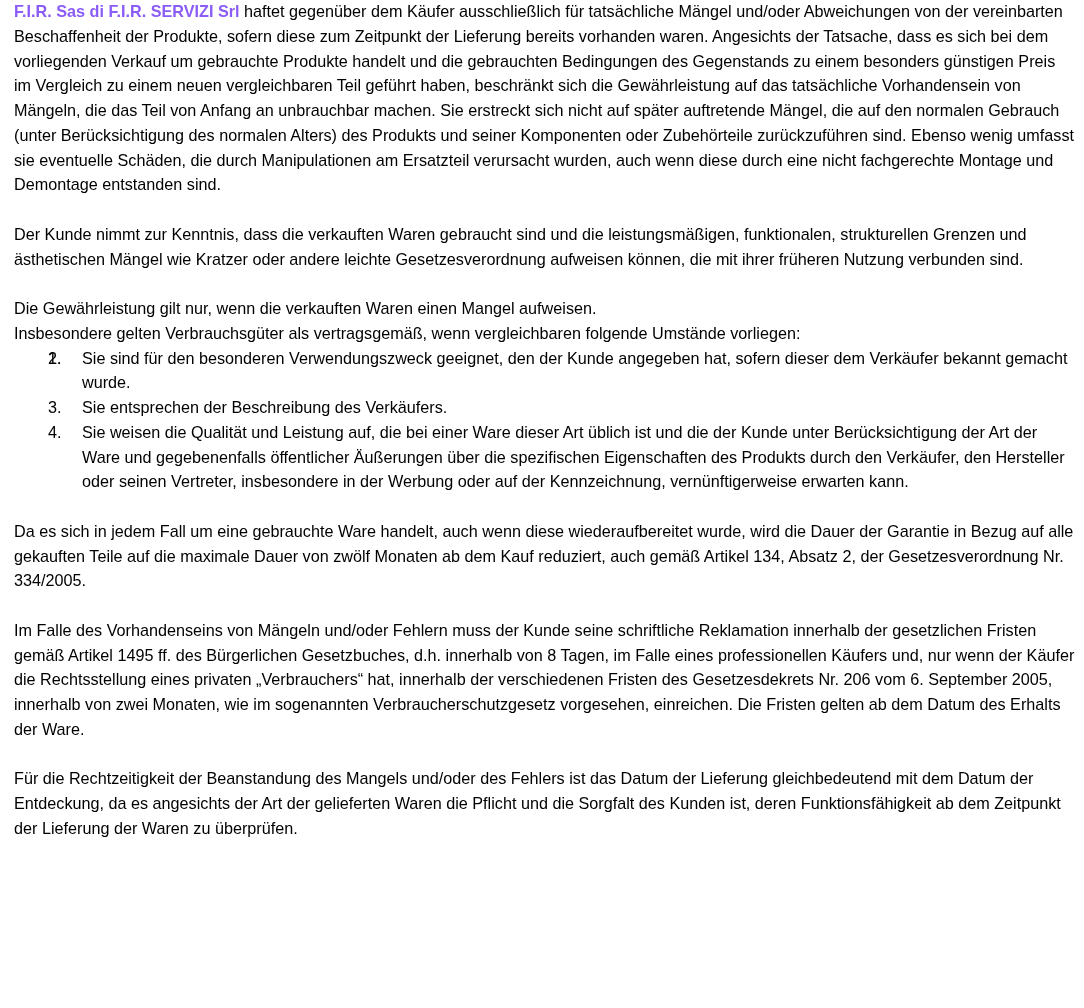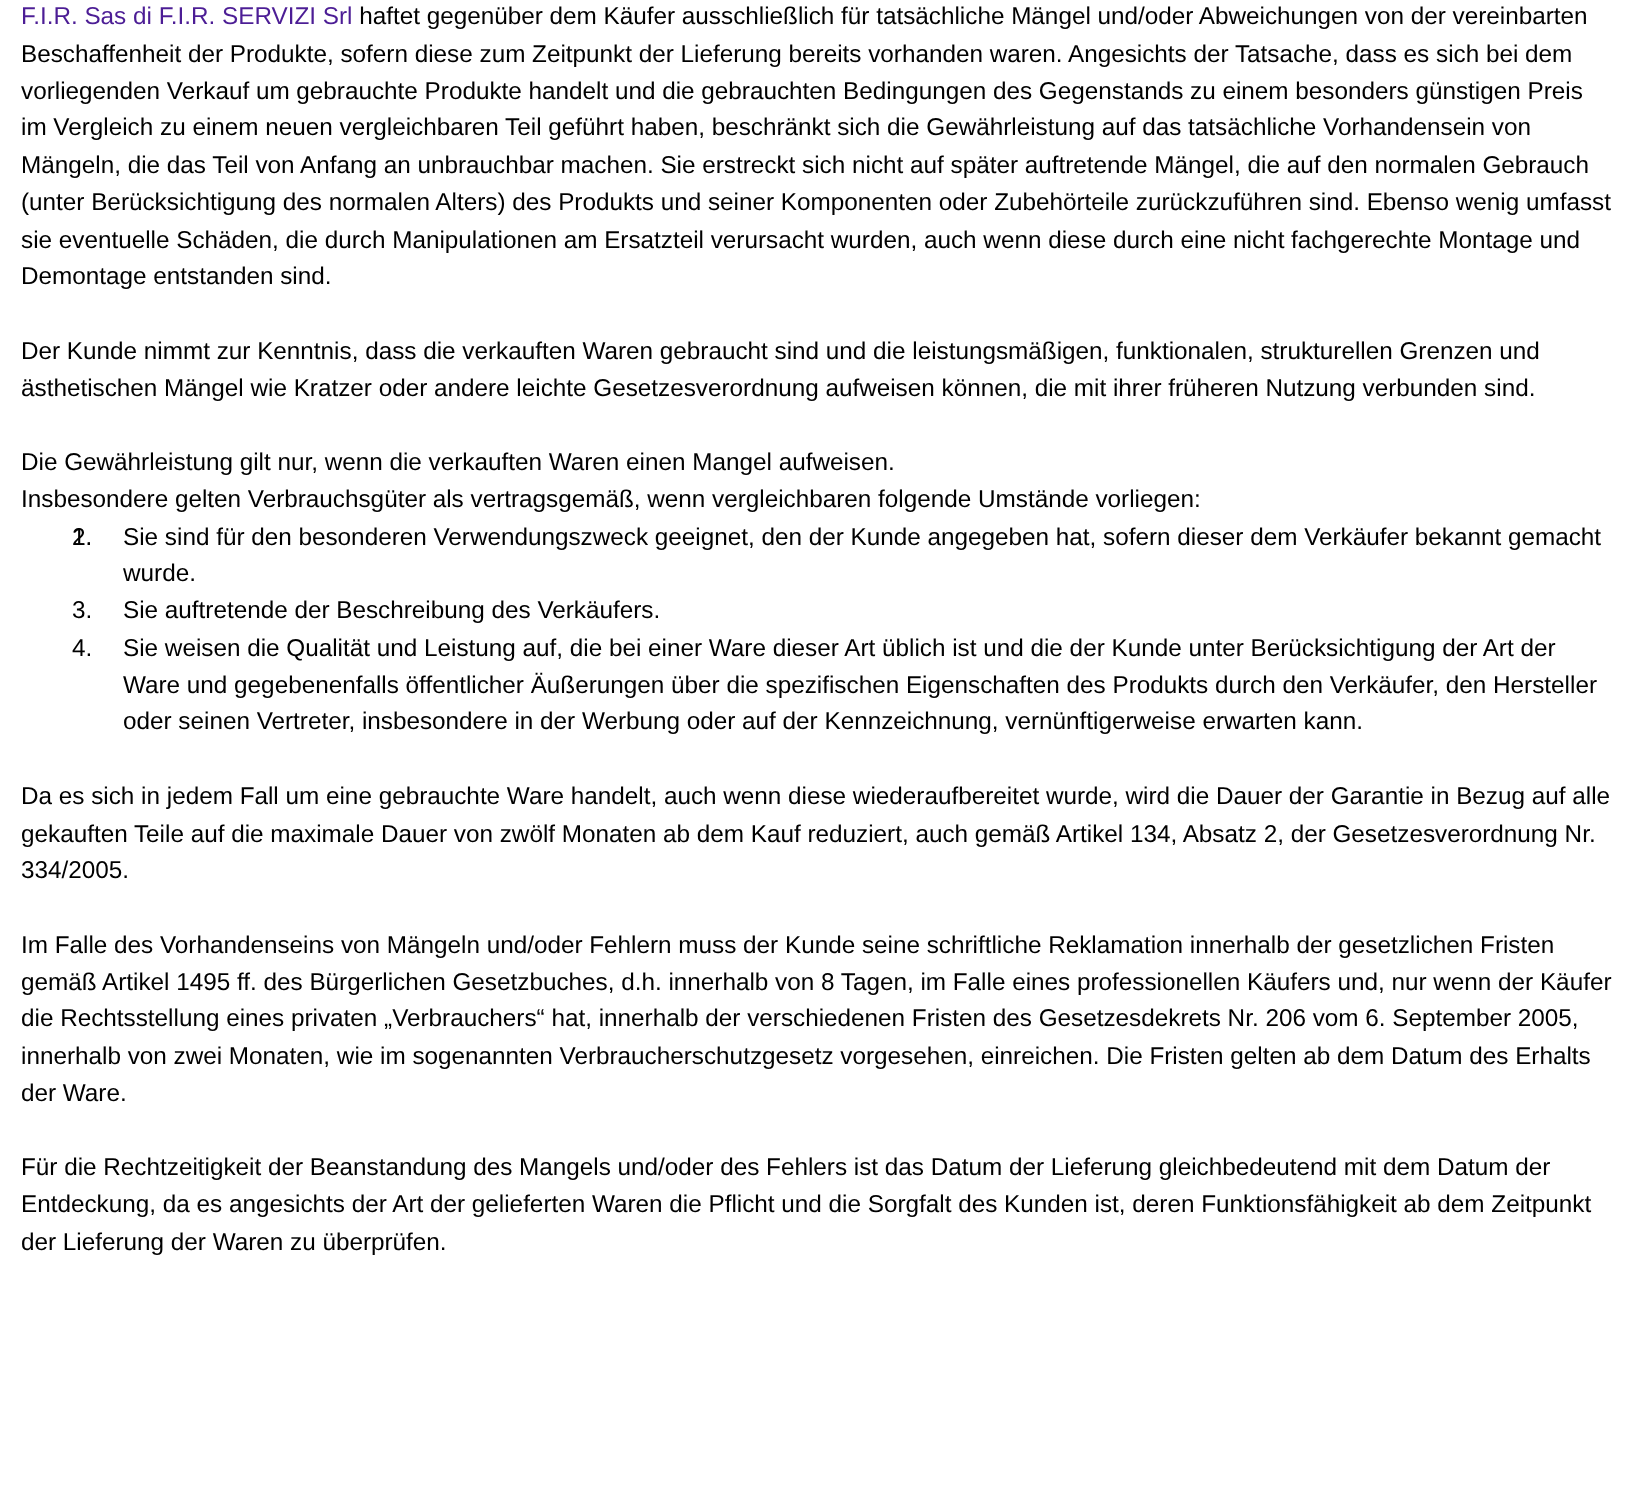--- a/index.html
+++ b/index.html
@@ -22,22 +22,22 @@
     position: relative;
     top: -1px;
   }
   p {
     margin: 0;
   }
   .para-gap {
     margin-top: 24.75px;
   }
   .company {
-    font-weight: normal;
-    color: #4c1d95;
+    font-weight: bold;
+    color: #8b5cf6;
   }
   ol.req-list {
     margin: 0;
     padding: 0;
     list-style: none;
   }
   ol.req-list li {
     position: relative;
     padding-left: 68px;
   }
@@ -62,21 +62,21 @@
   <ol class="req-list">
     <li>
       <span class="num">1.</span>
     </li>
     <li>
       <span class="num">2.</span>
       <span>Sie sind für den besonderen Verwendungszweck geeignet, den der Kunde angegeben hat, sofern dieser dem Verkäufer bekannt gemacht wurde.</span>
     </li>
     <li>
       <span class="num">3.</span>
-      <span>Sie auftretende der Beschreibung des Verkäufers.</span>
+      <span>Sie entsprechen der Beschreibung des Verkäufers.</span>
     </li>
     <li>
       <span class="num">4.</span>
       <span>Sie weisen die Qualität und Leistung auf, die bei einer Ware dieser Art üblich ist und die der Kunde unter Berücksichtigung der Art der Ware und gegebenenfalls öffentlicher Äußerungen über die spezifischen Eigenschaften des Produkts durch den Verkäufer, den Hersteller oder seinen Vertreter, insbesondere in der Werbung oder auf der Kennzeichnung, vernünftigerweise erwarten kann.</span>
     </li>
   </ol>
 
   <p class="para-gap">Da es sich in jedem Fall um eine gebrauchte Ware handelt, auch wenn diese wiederaufbereitet wurde, wird die Dauer der Garantie in Bezug auf alle gekauften Teile auf die maximale Dauer von zwölf Monaten ab dem Kauf reduziert, auch gemäß Artikel 134, Absatz 2, der Gesetzesverordnung Nr. 334/2005.</p>
 
   <p class="para-gap">Im Falle des Vorhandenseins von Mängeln und/oder Fehlern muss der Kunde seine schriftliche Reklamation innerhalb der gesetzlichen Fristen gemäß Artikel 1495 ff. des Bürgerlichen Gesetzbuches, d.h. innerhalb von 8 Tagen, im Falle eines professionellen Käufers und, nur wenn der Käufer die Rechtsstellung eines privaten „Verbrauchers“ hat, innerhalb der verschiedenen Fristen des Gesetzesdekrets Nr. 206 vom 6. September 2005, innerhalb von zwei Monaten, wie im sogenannten Verbraucherschutzgesetz vorgesehen, einreichen. Die Fristen gelten ab dem Datum des Erhalts der Ware.</p>

